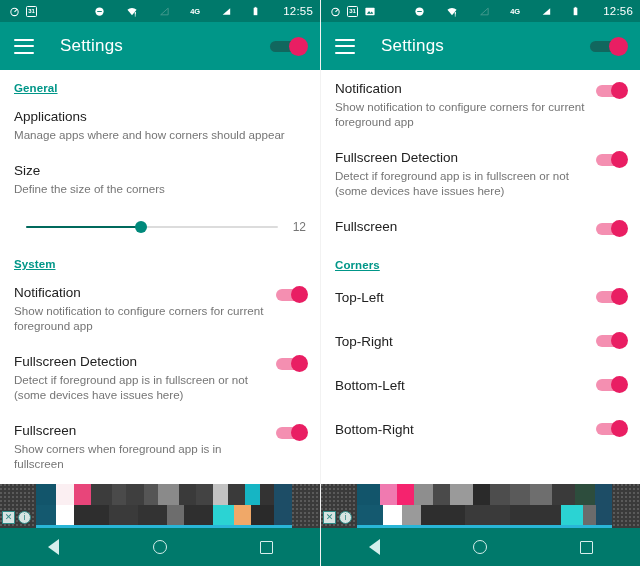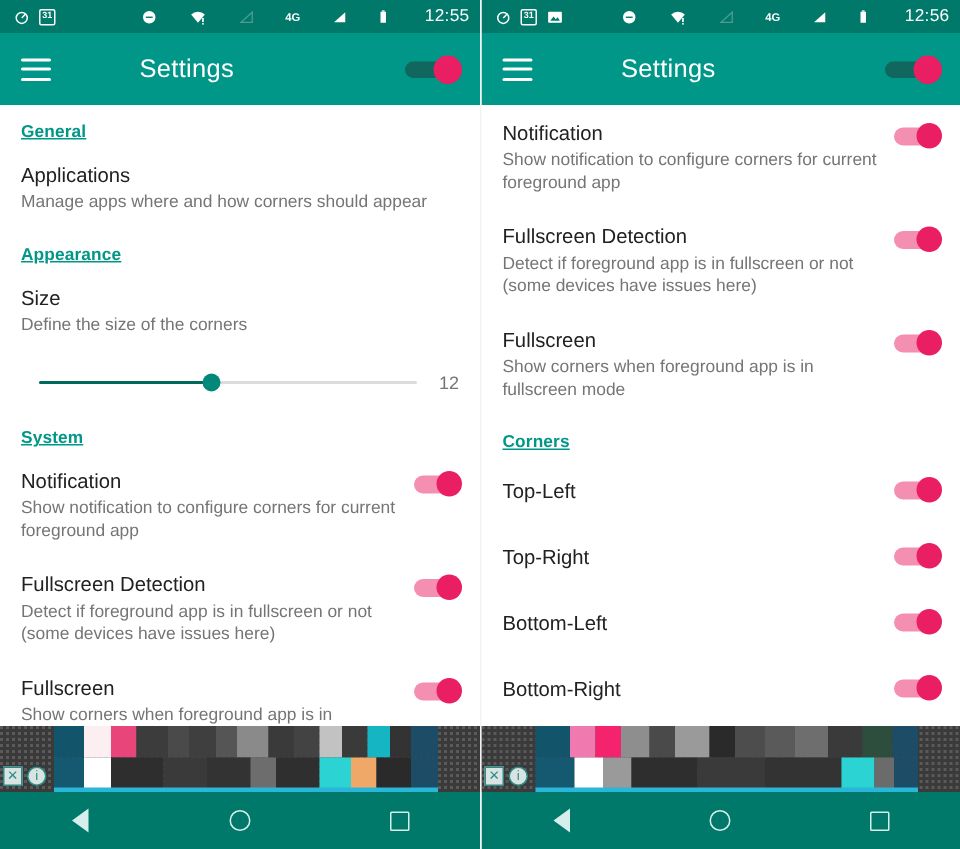--- a/index.html
+++ b/index.html
@@ -59,21 +59,20 @@
     background: transparent;
   }
 
   
   .appbar {
     height: 48px;
     background: #009688;
     display: flex;
     align-items: center;
     padding: 0 14px;
-    gap: 33px;
   }
   .hamburger {
     width: 20px; height: 15px;
     display: flex; flex-direction: column; justify-content: space-between;
     cursor: pointer;
   }
   .hamburger span { display: block; height: 2px; background: #ffffff; border-radius: 1px; }
   .appbar-title {
     color: #ffffff;
     font-size: 17px;
@@ -328,21 +327,20 @@
 
       <div class="section-header">General</div>
 
       <div class="row">
         <div class="row-text">
           <div class="row-title">Applications</div>
           <div class="row-sub">Manage apps where and how corners should appear</div>
         </div>
       </div>
 
-      <div class="section-header">Appearance</div>
 
       <div class="row">
         <div class="row-text">
           <div class="row-title">Size</div>
           <div class="row-sub">Define the size of the corners</div>
         </div>
       </div>
 
       <div class="slider-row">
         <div class="slider" id="left-slider">
@@ -519,21 +517,20 @@
         </div>
         <div class="switch">
           <div class="track"></div>
           <div class="thumb"></div>
         </div>
       </div>
 
       <div class="row">
         <div class="row-text">
           <div class="row-title">Fullscreen</div>
-          <div class="row-sub">Show corners when foreground app is in fullscreen mode</div>
         </div>
         <div class="switch">
           <div class="track"></div>
           <div class="thumb"></div>
         </div>
       </div>
 
       <div class="section-header">Corners</div>
 
       <div class="row row-simple">

